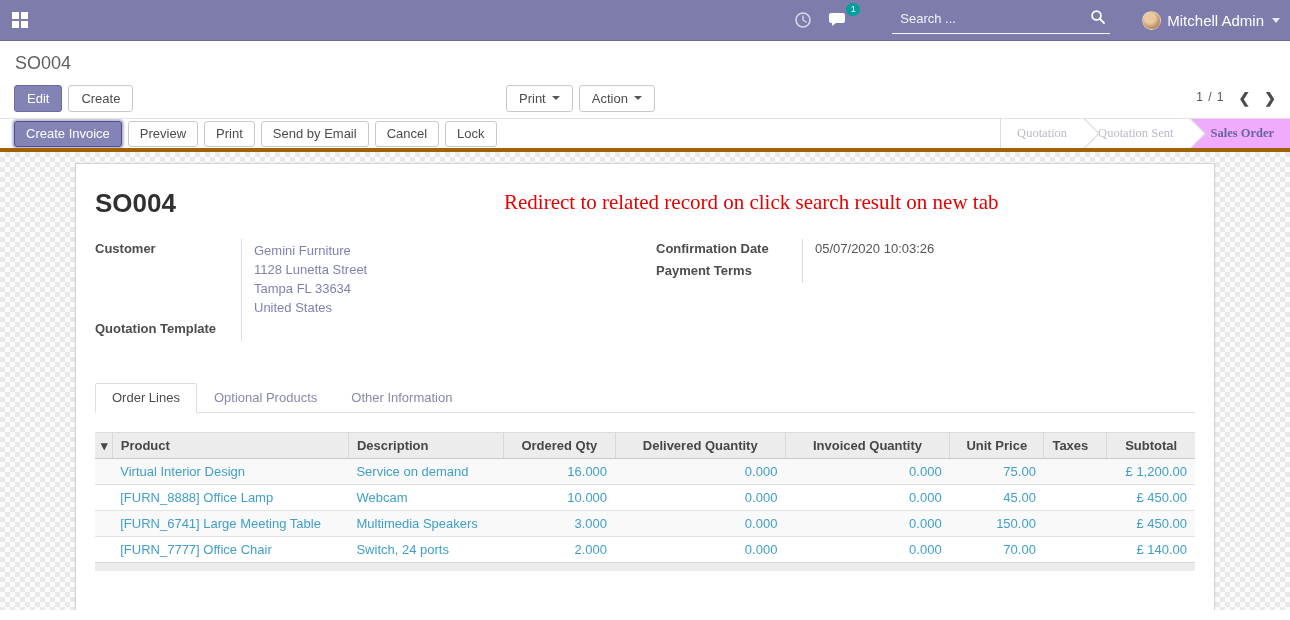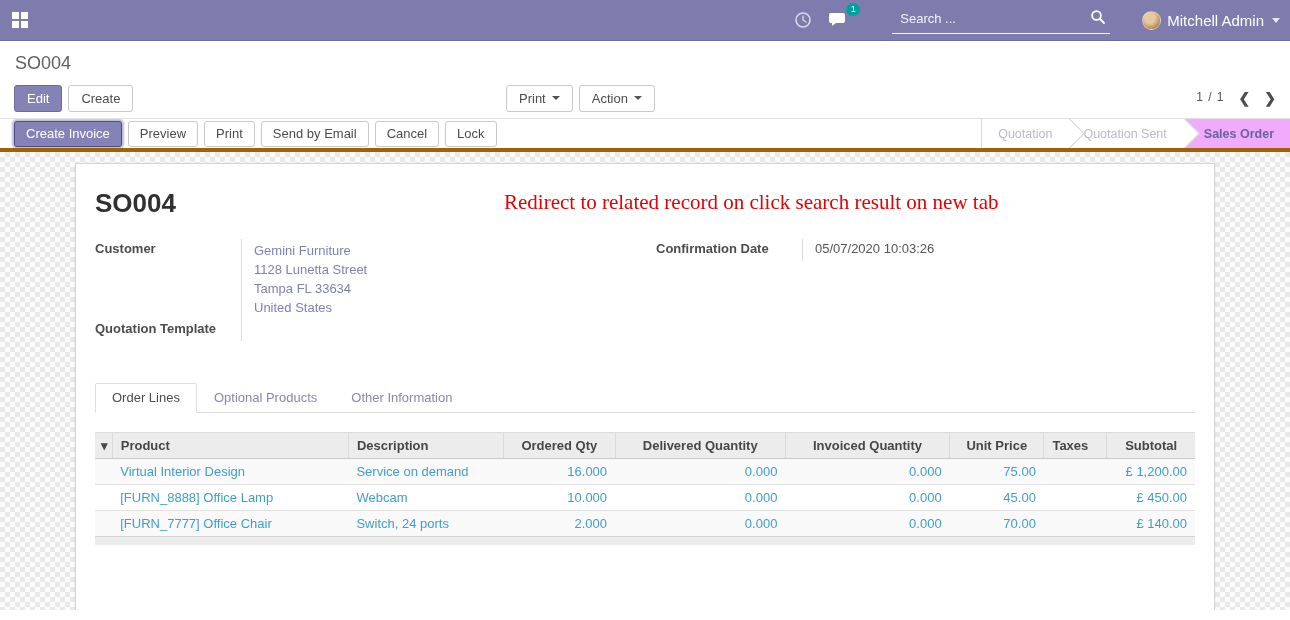--- a/index.html
+++ b/index.html
@@ -82,21 +82,21 @@
   .sb-btn {
     font-family: "Liberation Sans", sans-serif;
     font-size: 13px; height: 26px; padding: 0 11px;
     border-radius: 3px; border: 1px solid #c9c9c9; background: #fff;
     color: #4c4c4c; cursor: pointer;
   }
   .sb-btn.primary {
     background: #8483b6; border-color: #504f8c; color: #fff;
     box-shadow: 0 0 2px 2px rgba(102,101,160,0.45);
   }
-  .sb-states { margin-left: auto; display: flex; align-items: stretch; height: 33px; border-left: 1px solid #dcdcdc; }
+  .sb-states { margin-left: auto; display: flex; align-items: stretch; height: 33px; border-left: 1px solid #dcdcdc; font-family: Liberation Serif, serif; }
   .state {
     display: flex; align-items: center; padding: 0 16px;
     color: #b9b9c9; font-size: 12.5px; cursor: pointer; white-space: nowrap;
   }
   .state.active { background: #f0abfc; color: #66659f; font-weight: bold; padding-left: 22px; padding-right: 16px; }
   .state-sep {
     width: 23px; height: 23px; flex-shrink: 0; align-self: center;
     border-top: 1px solid #d6d6d6; border-right: 1px solid #d6d6d6;
     transform: rotate(45deg); background: #fff;
     margin: 0 -13px 0 -11px; z-index: 2;
@@ -287,20 +287,24 @@
         <div class="field-row">
           <div class="field-label">Quotation Template</div>
           <div class="field-value"></div>
         </div>
       </div>
       <div>
         <div class="field-row">
           <div class="field-label">Confirmation Date</div>
           <div class="field-value field-plain">05/07/2020 10:03:26</div>
         </div>
+        <div class="field-row">
+          <div class="field-label">Payment Terms</div>
+          <div class="field-value"></div>
+        </div>
       </div>
     </div>
 
     <div class="tabs">
         <div class="tab active">Order Lines</div>
         <div class="tab">Optional Products</div>
         <div class="tab">Other Information</div>
       </div>
 
     <table class="olines-table">
@@ -346,20 +350,31 @@
             <td>Webcam</td>
             <td class="num">10.000</td>
             <td class="num">0.000</td>
             <td class="num">0.000</td>
             <td class="num">45.00</td>
             <td></td>
             <td class="num">£ 450.00</td>
           </tr>
           <tr>
             <td></td>
+            <td>[FURN_6741] Large Meeting Table</td>
+            <td>Multimedia Speakers</td>
+            <td class="num">3.000</td>
+            <td class="num">0.000</td>
+            <td class="num">0.000</td>
+            <td class="num">150.00</td>
+            <td></td>
+            <td class="num">£ 450.00</td>
+          </tr>
+          <tr>
+            <td></td>
             <td>[FURN_7777] Office Chair</td>
             <td>Switch, 24 ports</td>
             <td class="num">2.000</td>
             <td class="num">0.000</td>
             <td class="num">0.000</td>
             <td class="num">70.00</td>
             <td></td>
             <td class="num">£ 140.00</td>
           </tr>
         </tbody>

